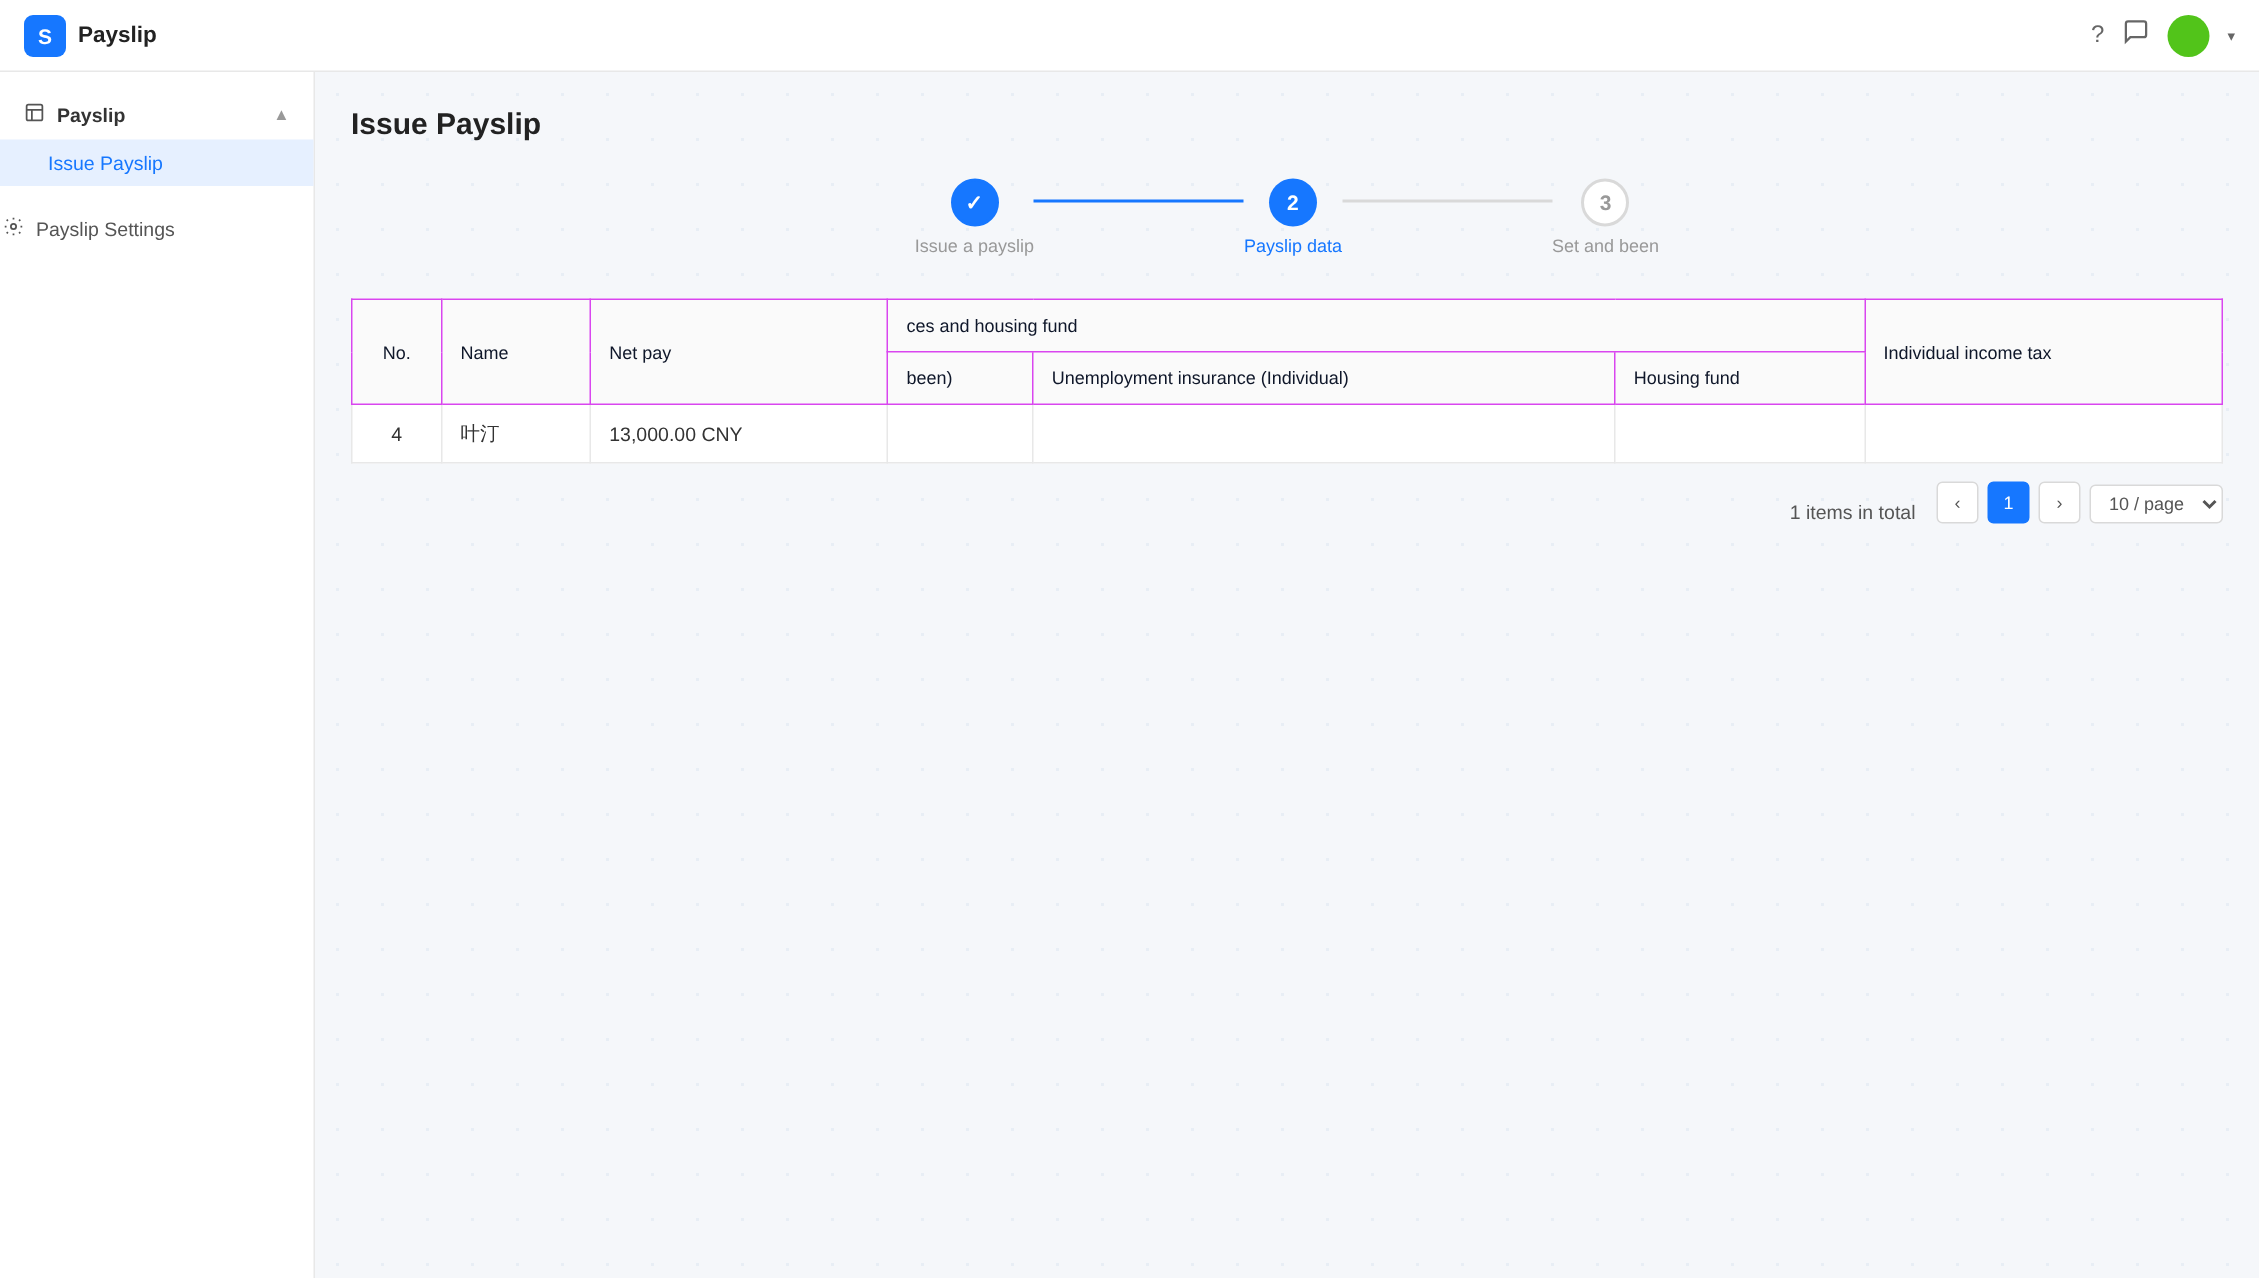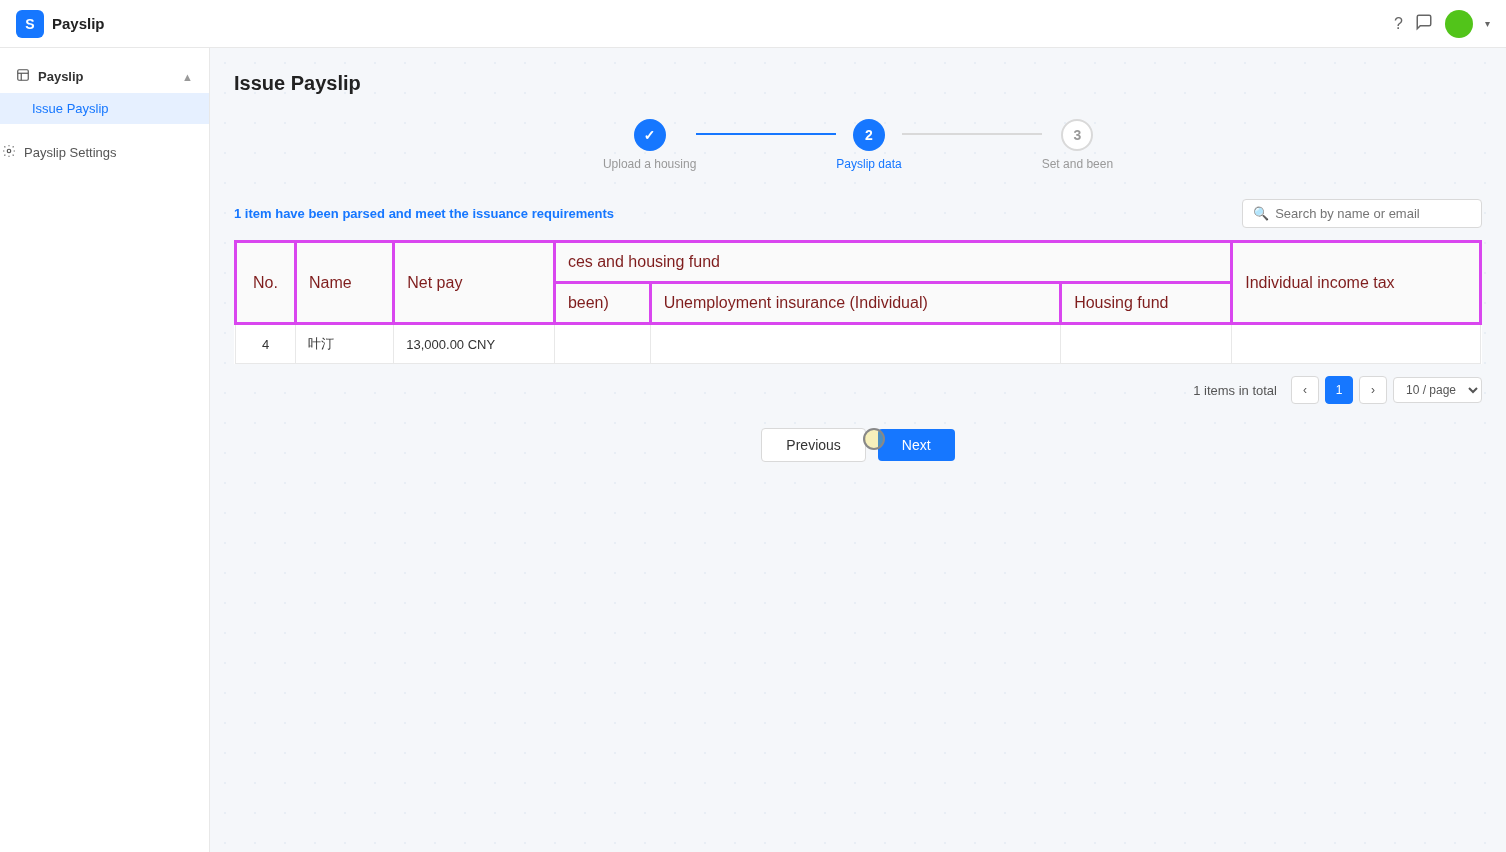--- a/index.html
+++ b/index.html
@@ -175,42 +175,42 @@
     
     .data-table {
       width: 100%;
       border-collapse: collapse;
       background: #fff;
       border: 1px solid #e8e8e8;
       position: relative;
     }
     .data-table th {
       background: #fafafa;
-      border: 3px solid #d946ef;
+      border: 1px solid #d946ef;
       padding: 10px 12px;
-      font-size: 16px;
+      font-size: 12px;
       font-weight: 500;
-      color: #7f1d1d;
+      color: #0f172a;
       text-align: left;
     }
     .data-table td {
       border: 1px solid #e8e8e8;
       padding: 10px 12px;
       font-size: 13px;
       color: #333;
     }
 
     .th-group {
       text-align: center;
     }
 
     
     .pagination-row {
       display: flex;
-      align-items: center;
+      align-items: flex-end;
       justify-content: flex-end;
       margin-top: 12px;
       gap: 6px;
       position: relative;
     }
     .pagination-total { font-size: 13px; color: #555; margin-right: 8px; }
     .page-btn {
       width: 28px; height: 28px;
       border: 1px solid #d9d9d9;
       background: #fff;
@@ -323,21 +323,21 @@
   </div>
 
   <div class="main-content">
 
     <div class="page-title">Issue Payslip</div>
 
     <div class="stepper">
 
       <div class="step-item">
         <div class="step-circle done">✓</div>
-        <span class="step-label">Upload a housing</span>
+        <span class="step-label">Issue a payslip</span>
       </div>
 
       <div class="step-connector"></div>
 
       <div class="step-item">
         <div class="step-circle active">
           <span>2</span>
         </div>
         <span class="step-label active">Payslip data</span>
       </div>
@@ -345,29 +345,20 @@
       <div class="step-connector inactive"></div>
 
       <div class="step-item">
         <div class="step-circle inactive">
           <span>3</span>
         </div>
         <span class="step-label">Set and been</span>
       </div>
     </div>
 
-    <div class="table-header-row">
-      <div class="parsed-text">
-        <span style="color:#1677ff;font-weight:600;">1</span><span> item have been parsed and meet the issuance requirements</span>
-      </div>
-      <div class="search-box">
-        <span class="search-icon">🔍</span>
-        <input type="text" placeholder="Search by name or email" style="">
-      </div>
-    </div>
 
     <table class="data-table">
       <thead>
         <tr>
           <th rowspan="2" style="text-align:center;width:60px;">No.</th>
           <th rowspan="2">Name</th>
           <th rowspan="2">Net pay</th>
           <th colspan="3" class="th-group">ces and housing fund</th>
           <th rowspan="2">Individual income tax</th>
         </tr>
@@ -395,21 +386,15 @@
       <button class="page-btn">‹</button>
       <button class="page-btn active">1</button>
       <button class="page-btn">›</button>
       <select class="page-size-select">
         <option>10 / page</option>
         <option>20 / page</option>
         <option>50 / page</option>
       </select>
     </div>
 
-    <div class="action-row">
-
-      <div class="cursor-overlay" style="left: calc(50% + 5px); top: 0px;"></div>
-      <button class="btn-previous">Previous</button>
-      <button class="btn-next">Next</button>
-    </div>
 
   </div>
 </div>
 
 </body></html>

